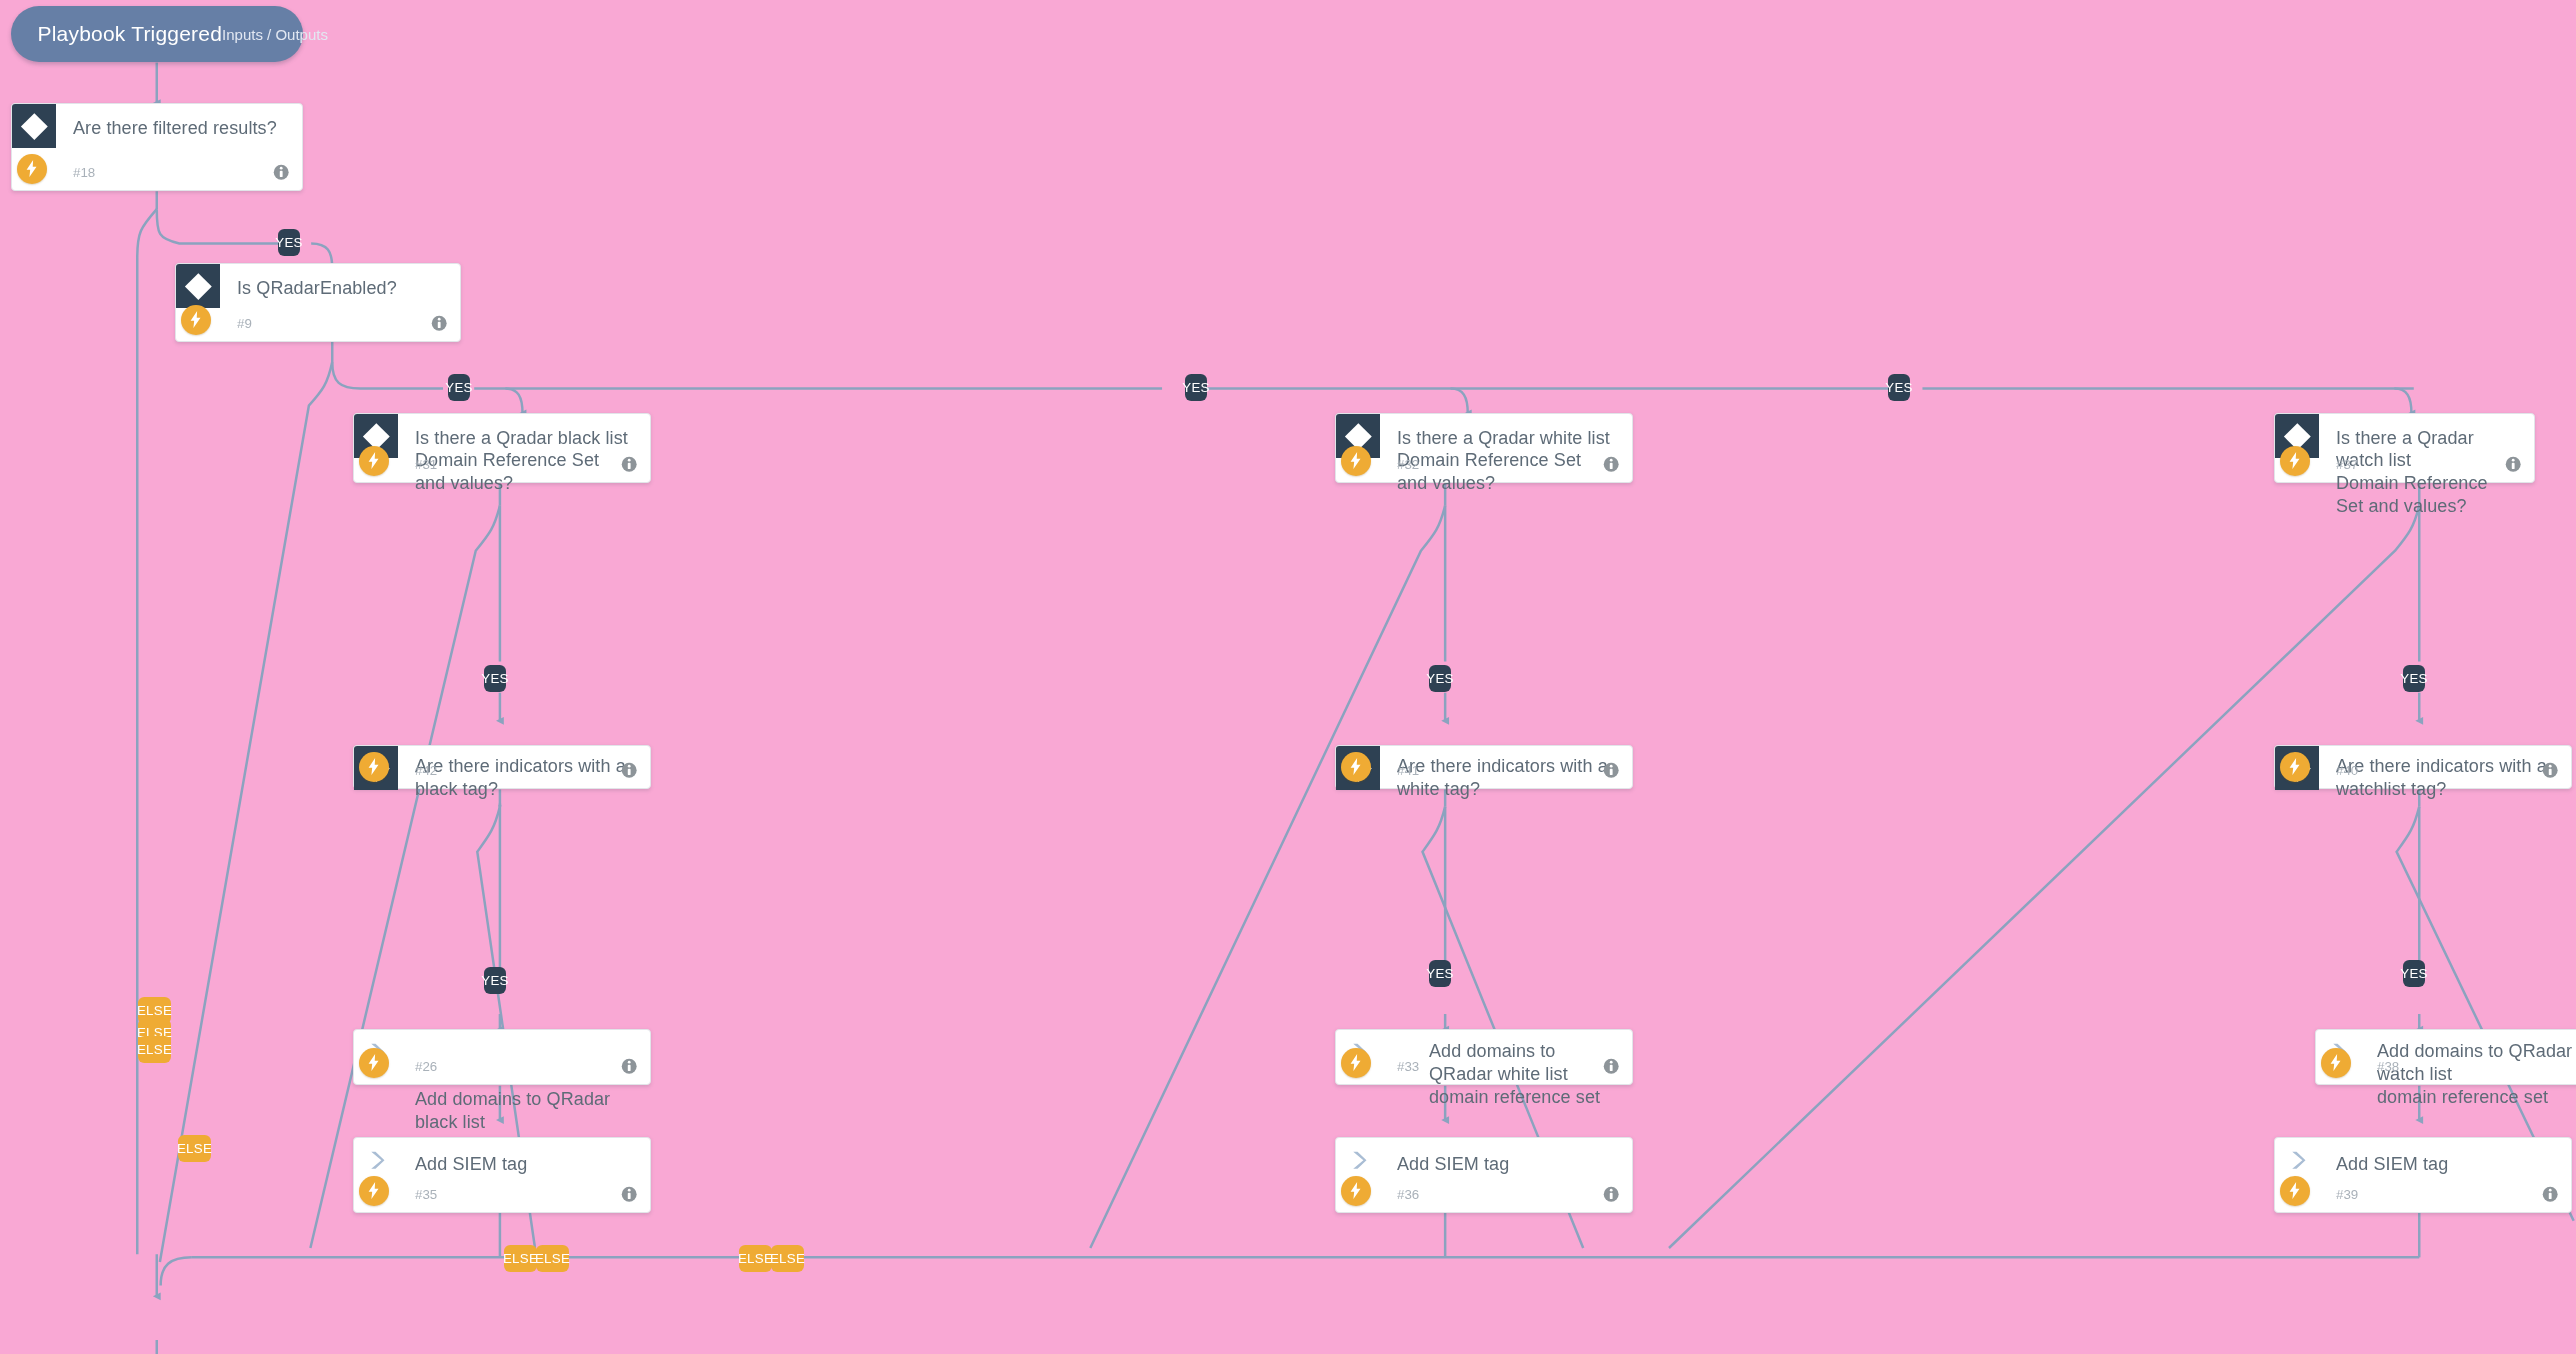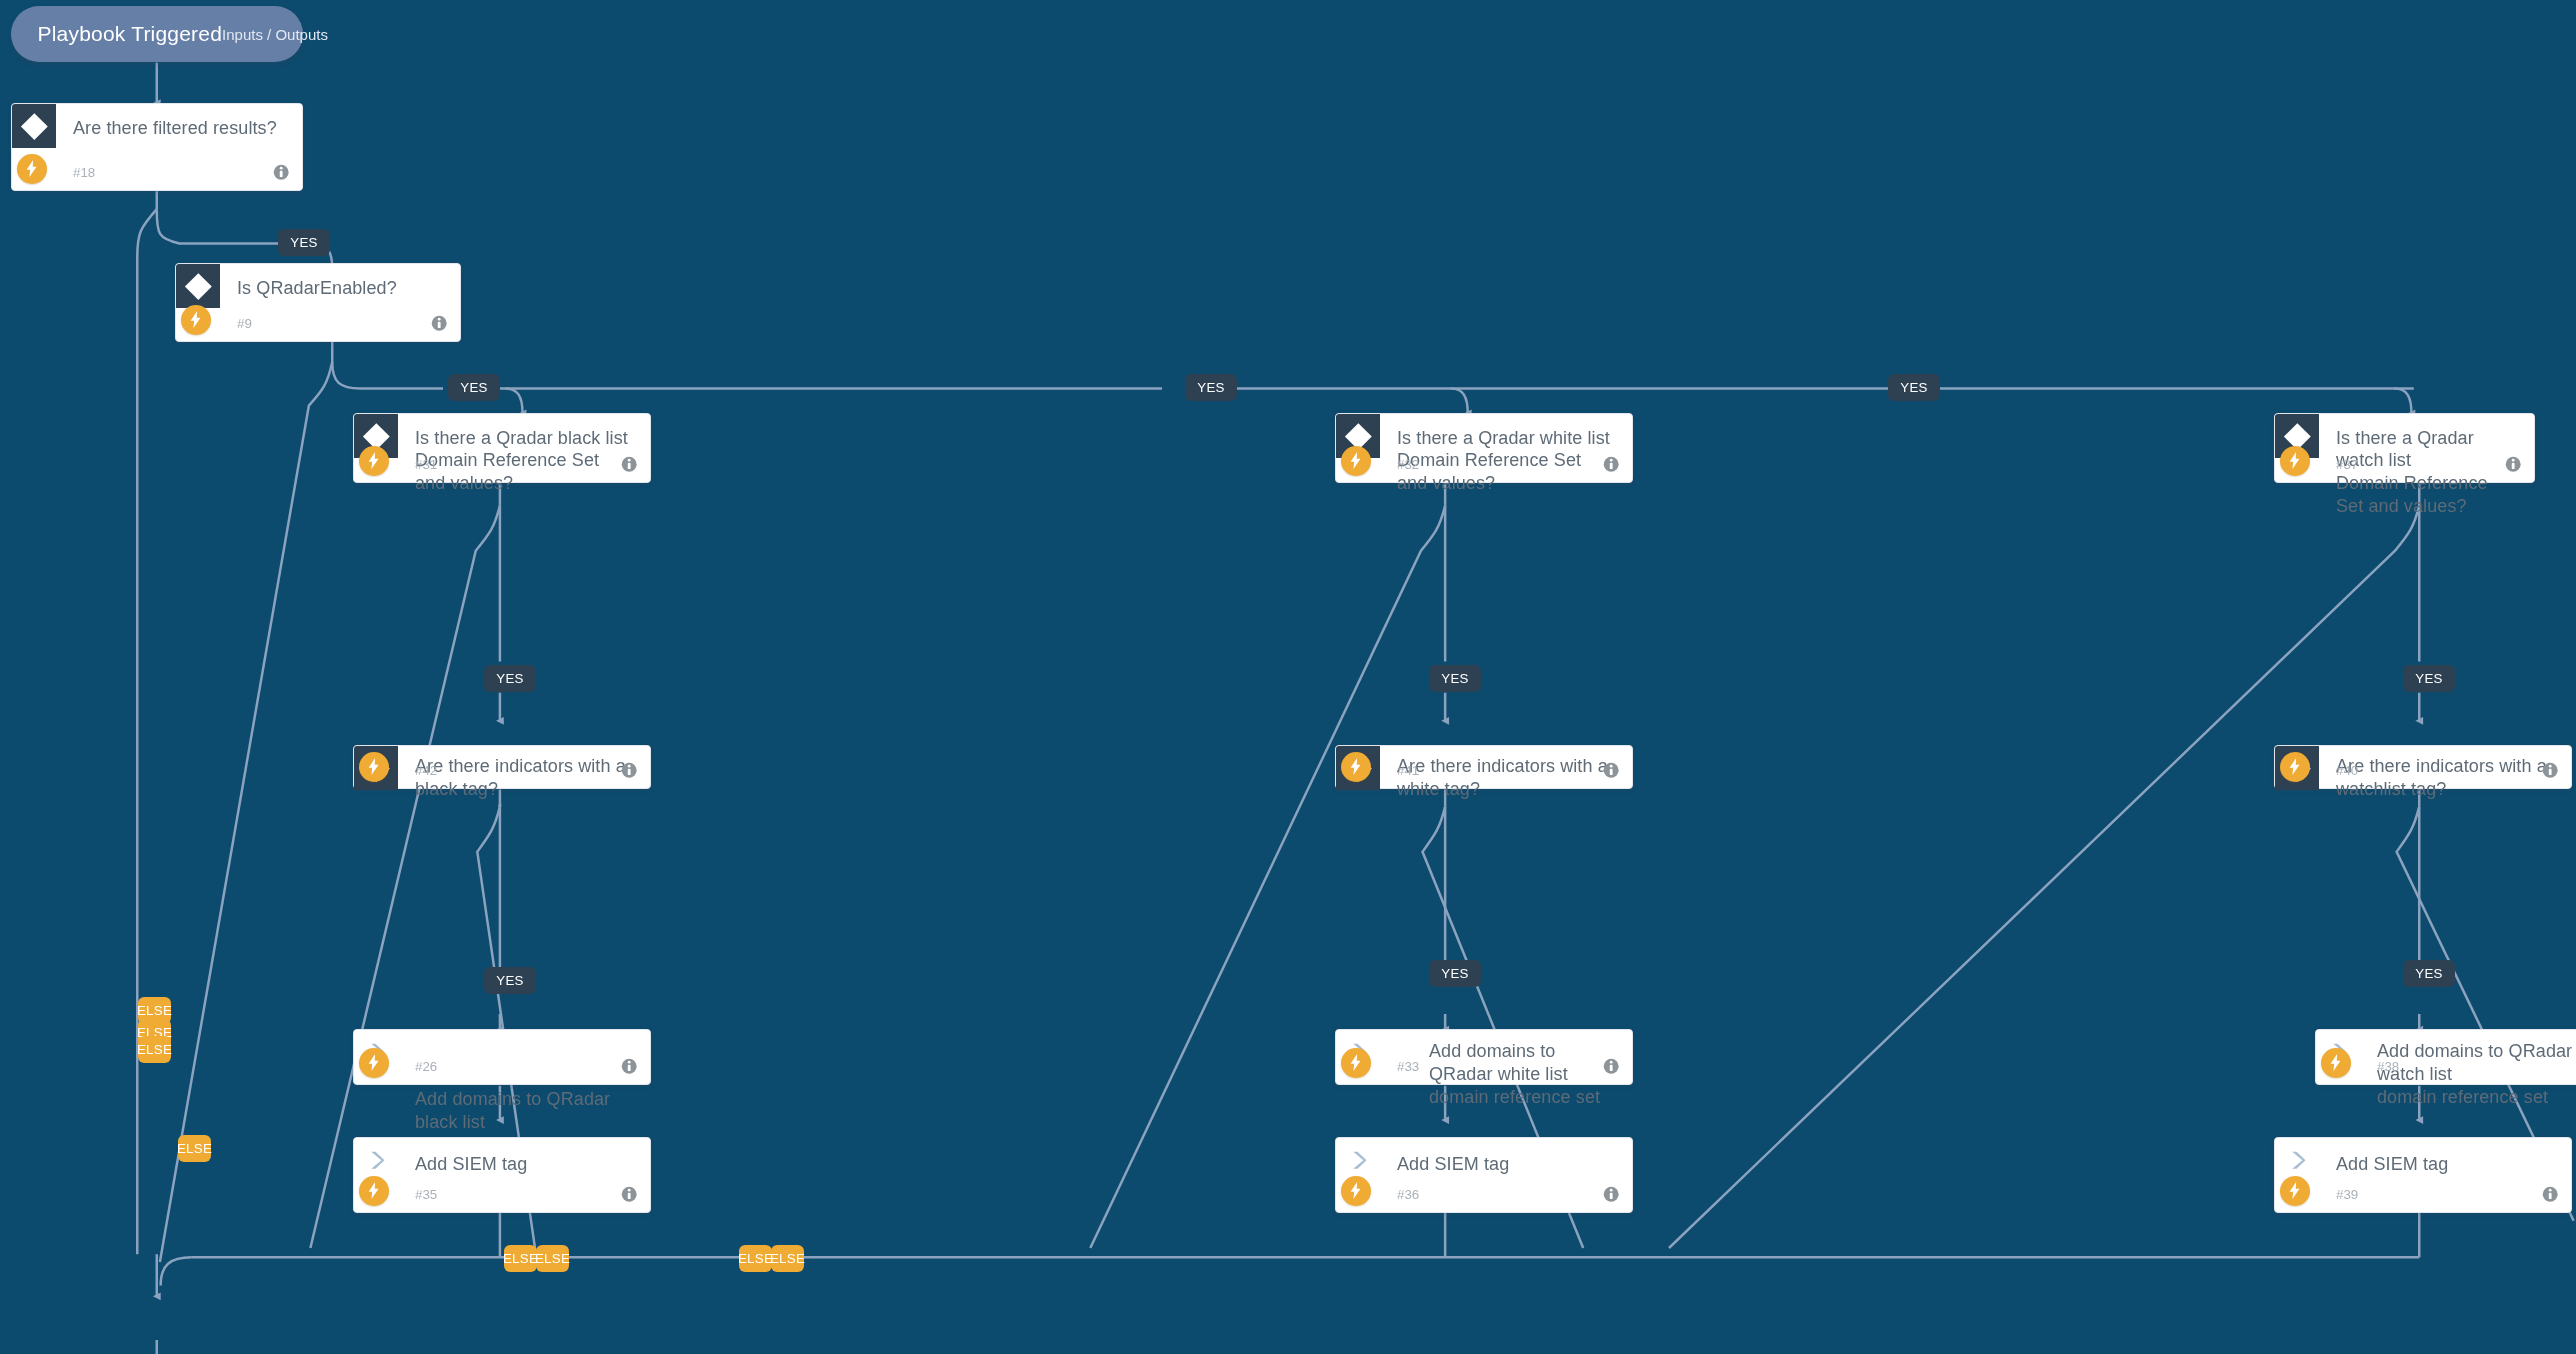--- a/index.html
+++ b/index.html
@@ -7,21 +7,21 @@
   html, body {
     margin: 0; padding: 0;
     background: #ffffff;
     font-family: "Liberation Sans", sans-serif;
   }
   #canvas {
     position: relative;
     width: 2576px;
     height: 1355px;
     overflow: hidden;
-    background: #0c4a6e;
+    background: #f9a8d4;
   }
   #edges {
     position: absolute;
     left: 0; top: 0;
     width: 2576px; height: 1355px;
     pointer-events: none;
   }
 
   
   .pill {
@@ -125,21 +125,21 @@
     position: absolute;
     display: flex;
     align-items: center;
     justify-content: center;
     font-size: 13.3px;
     color: #ffffff;
     border-radius: 6.2px;
     letter-spacing: 0.3px;
     white-space: nowrap;
   }
-  .lbl-yes { background: #2e4153; width: 52px; height: 26.5px; }
+  .lbl-yes { background: #2e4153; width: 22px; height: 26.5px; }
   .lbl-else { background: #efab34; width: 33px; height: 26.5px; }
 </style>
 </head>
 <body>
 
 <div id="canvas">
 
   <svg id="edges" viewBox="0 0 3303 1737" xmlns="http://www.w3.org/2000/svg">
     <defs>
       <marker id="arw" markerWidth="14" markerHeight="14" refX="6" refY="6" orient="auto" markerUnits="userSpaceOnUse">

